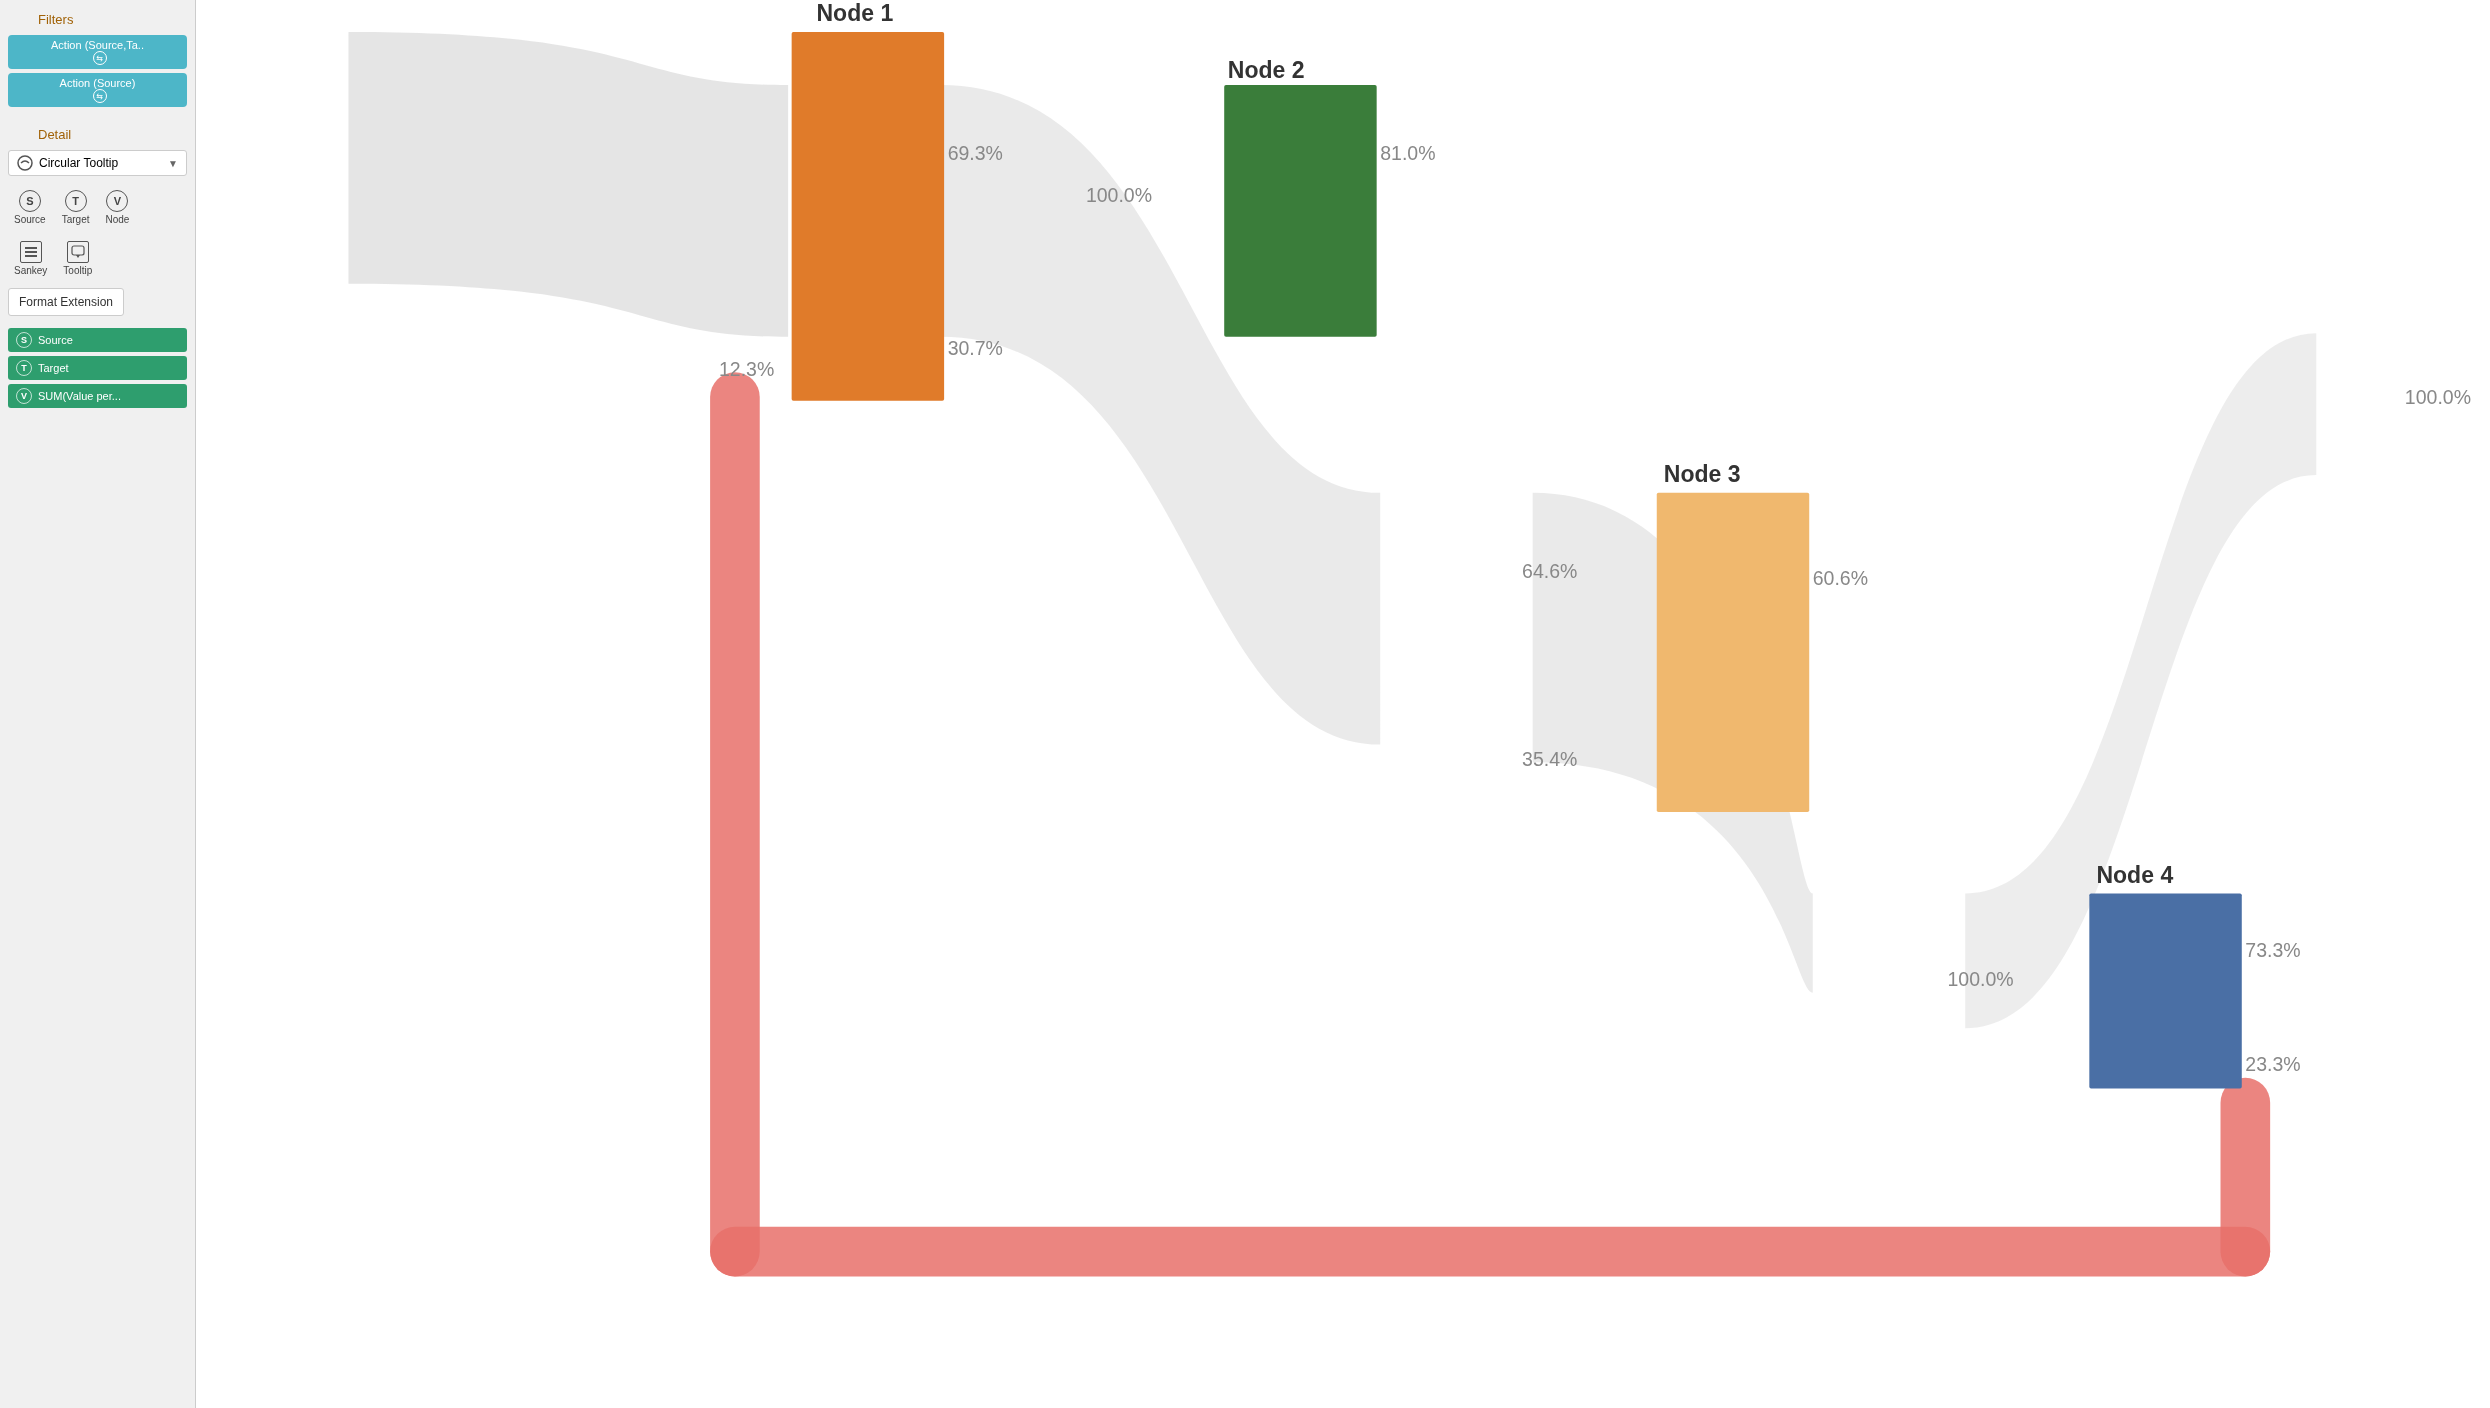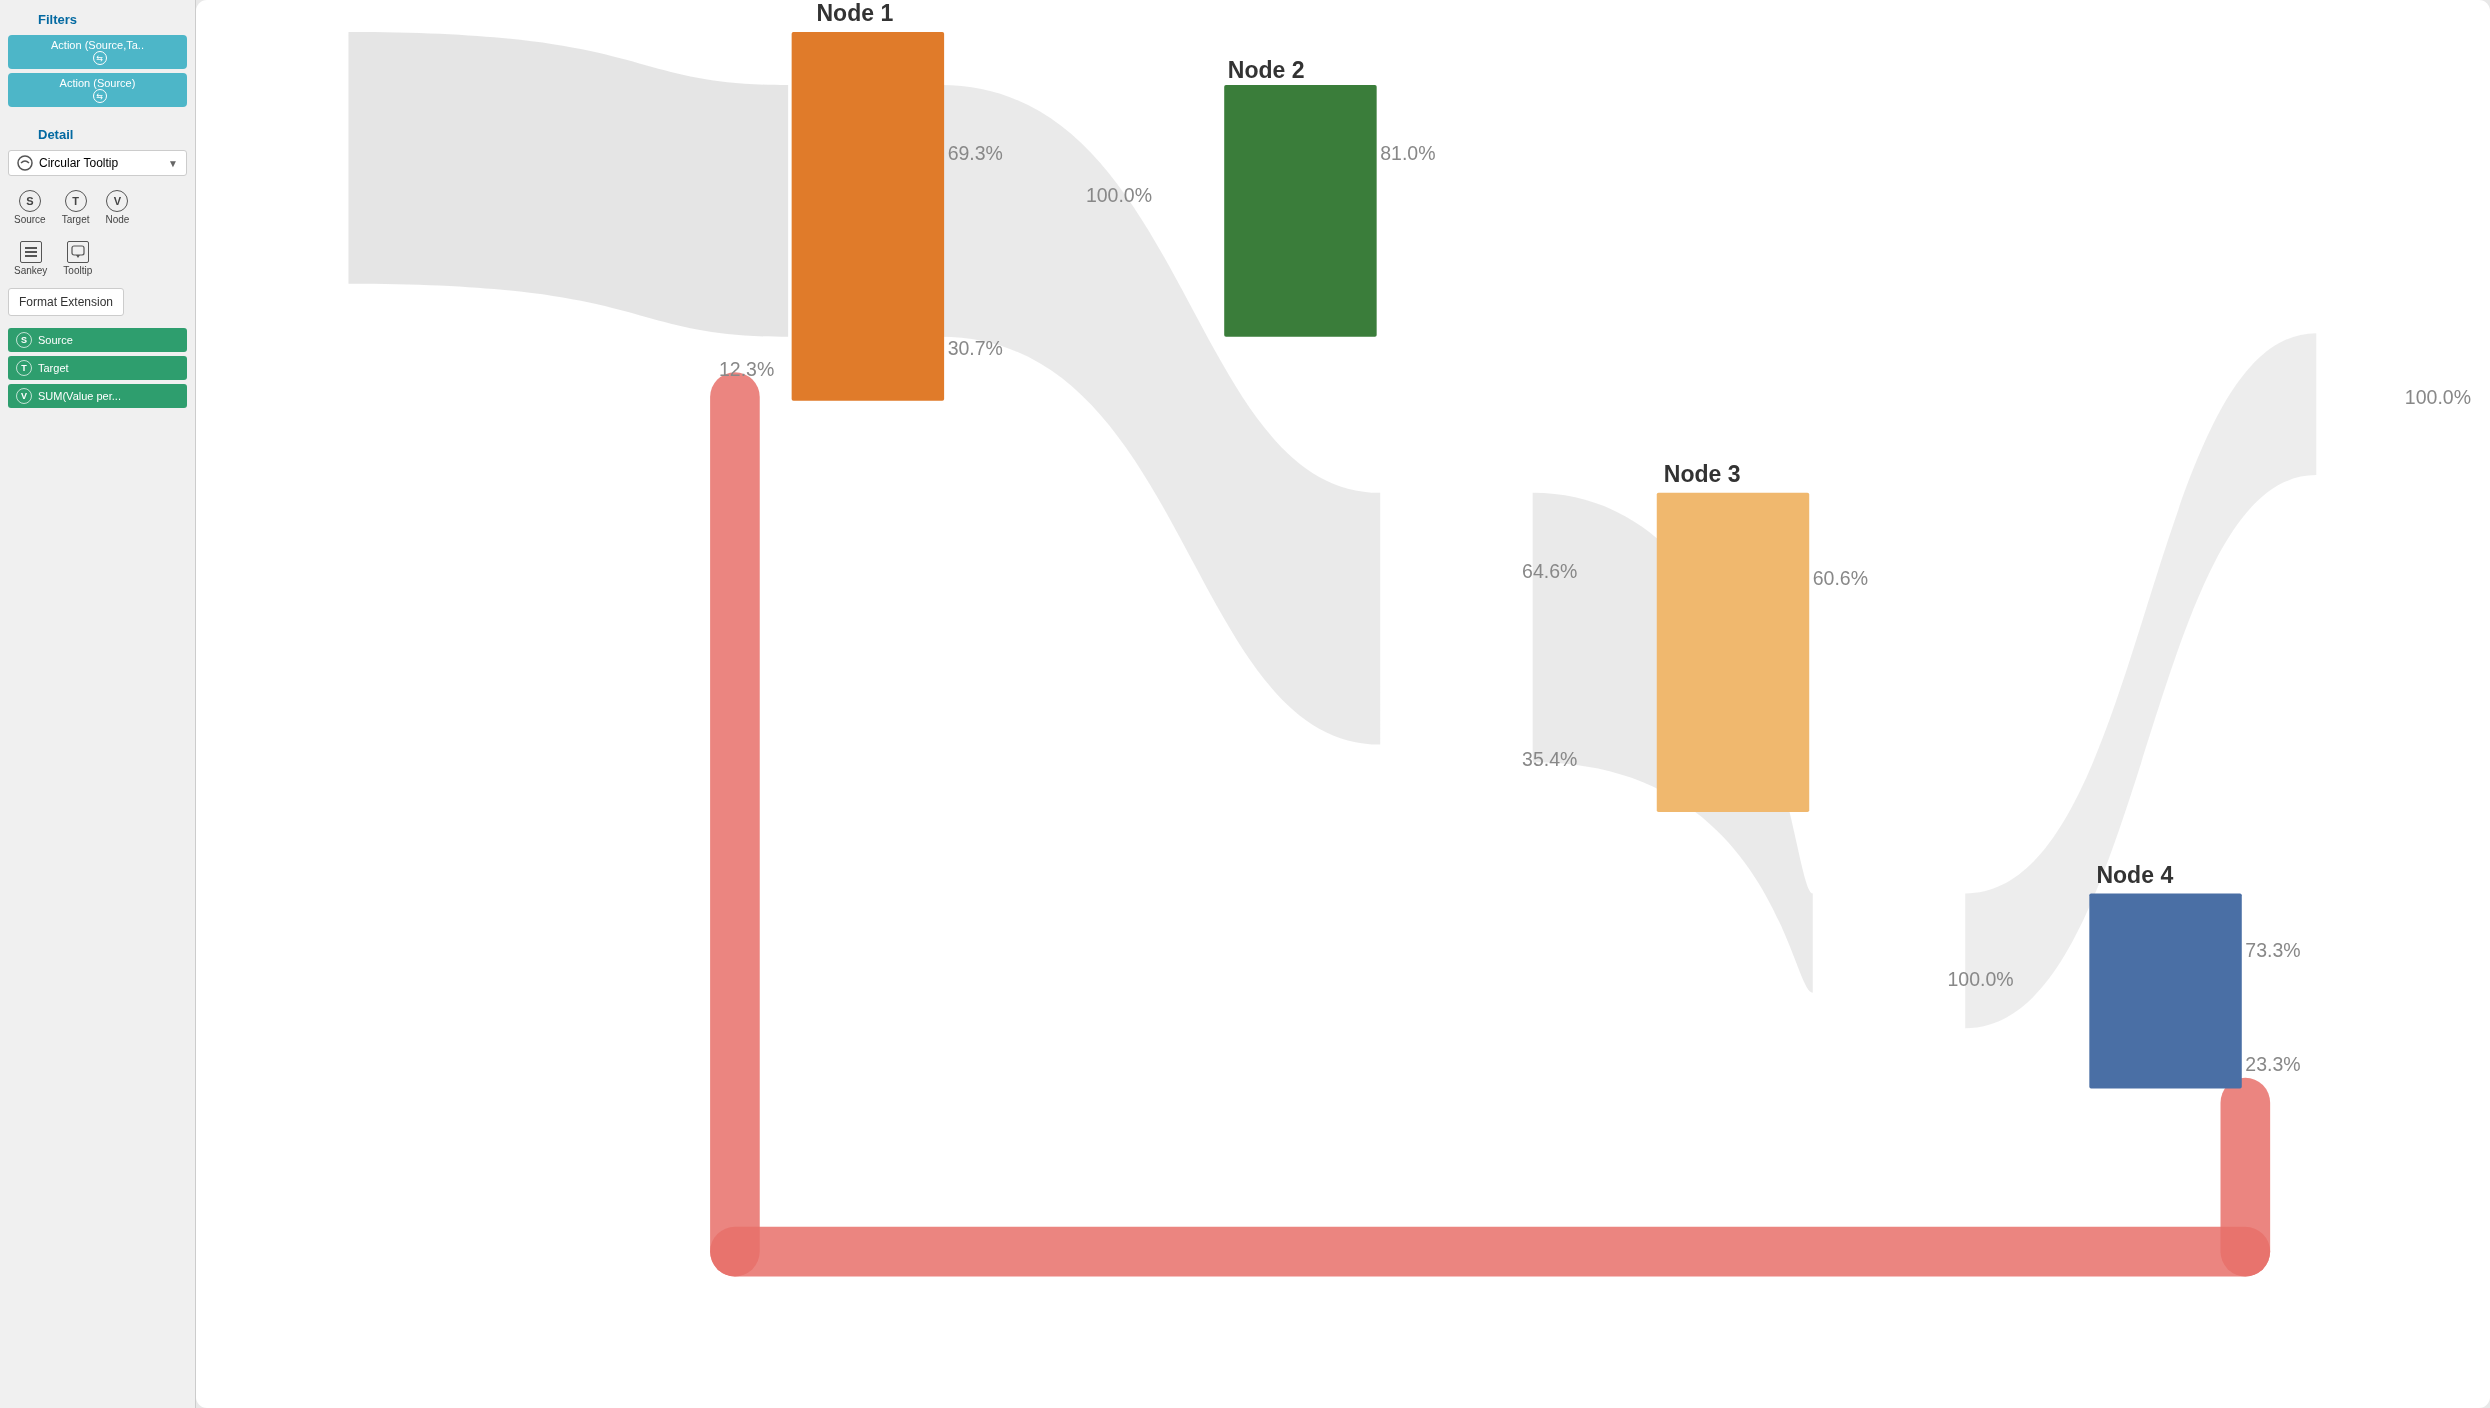--- a/index.html
+++ b/index.html
@@ -12,22 +12,22 @@
       border-right: 1px solid #ccc;
       padding: 12px 8px;
       flex-shrink: 0;
       display: flex;
       flex-direction: column;
       gap: 0;
     }
 
     .section-title {
       font-size: 13px;
-      font-weight: bold;
-      color: #0369a1;
+      font-weight: normal;
+      color: #a16207;
       margin-bottom: 8px;
       padding-left: 30px;
     }
 
     .filter-chip {
       background: #4db6c8;
       color: white;
       border-radius: 4px;
       padding: 4px 8px;
       font-size: 11px;
@@ -138,21 +138,20 @@
       display: flex; align-items: center; justify-content: center;
       font-size: 9px; font-weight: bold;
     }
 
     
     .main {
       flex: 1;
       background: white;
       position: relative;
       overflow: hidden;
-      border-radius: 11px;
     }
 
     .canvas {
       position: absolute;
       top: 0; left: 0; right: 0; bottom: 0;
     }
   </style>
 </head>
 <body>
 

